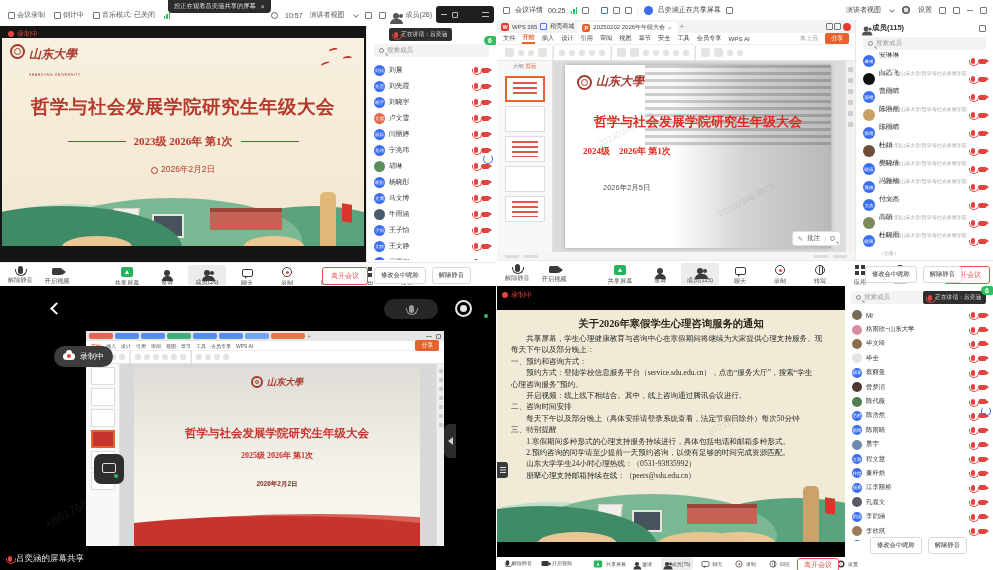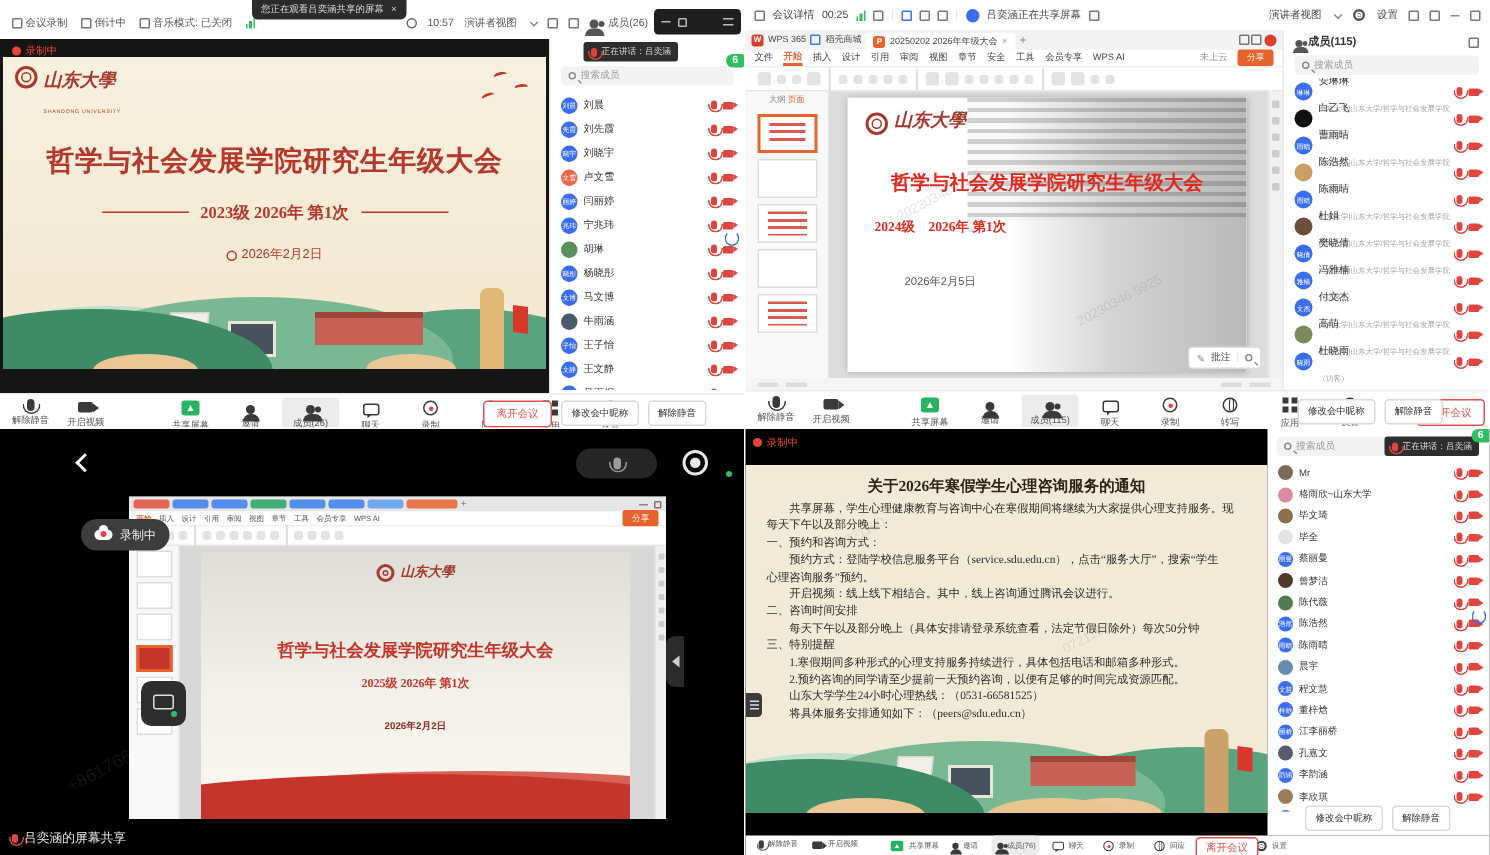--- a/index.html
+++ b/index.html
@@ -64,21 +64,21 @@
 .tbi{display:flex;flex-direction:column;align-items:center;justify-content:center;width:38px;color:#3a3a3a;border-radius:3px;padding-top:1px}
 .tbi.on{background:#ececec}
 .leave{position:absolute;border:1px solid #e2524c;color:#e2524c;font-size:7px;border-radius:3px;padding:3px 8px;background:#fff;white-space:nowrap}
 .recb{position:absolute;display:flex;align-items:center;gap:3px;color:#e8453c;font-size:7px;z-index:4}
 .rdot{width:6px;height:6px;border-radius:50%;background:#e8453c}
 .wm{position:absolute;transform:rotate(-28deg);white-space:nowrap;pointer-events:none;font-size:9px}
 
 .logo{display:flex;align-items:flex-start;gap:4px;position:absolute}
 .ring{width:15px;height:15px;border:2px solid #a53a2e;border-radius:50%;position:relative;flex:none}
 .ring::after{content:"";position:absolute;inset:2px;border:1px solid #a53a2e;border-radius:50%}
-.lcn{color:#a53a2e;font-family:Liberation Mono, monospace;font-weight:bold;font-size:12px;font-style:italic;line-height:12px}
+.lcn{color:#a53a2e;font-family:Liberation Sans, sans-serif;font-weight:bold;font-size:12px;font-style:italic;line-height:12px}
 .len{font-size:3.5px;color:#a53a2e;letter-spacing:.5px}
 .bird{position:absolute;width:9px;height:5px;border-top:2px solid #c0392b;border-radius:50%}
 .illus{position:absolute;left:0;right:0;bottom:0;overflow:hidden}
 .h{position:absolute;border-radius:50%}
 .bx{position:absolute}
 
 #q1{left:0;top:0;width:496px;height:285px;background:#fff}
 .tb1{position:absolute;left:0;top:0;right:0;height:26px;background:#fff;font-size:7px;color:#555}
 .tb1l{position:absolute;left:8px;top:10px;display:flex;gap:9px;align-items:center}
 .tb1i{display:flex;align-items:center;gap:2px;white-space:nowrap}
@@ -831,22 +831,22 @@
         <div class="dl">每天下午以及部分晚上：</div>
         <div class="dl">一、预约和咨询方式：</div>
         <div class="dl">　　预约方式：登陆学校信息服务平台（service.sdu.edu.cn），点击“服务大厅”，搜索“学生</div>
         <div class="dl">心理咨询服务”预约。</div>
         <div class="dl">　　开启视频：线上线下相结合。其中，线上咨询通过腾讯会议进行。</div>
         <div class="dl">二、咨询时间安排</div>
         <div class="dl">　　每天下午以及部分晚上（具体安排请登录系统查看，法定节假日除外）每次50分钟</div>
         <div class="dl">三、特别提醒</div>
         <div class="dl">　　1.寒假期间多种形式的心理支持服务持续进行，具体包括电话和邮箱多种形式。</div>
         <div class="dl">　　2.预约咨询的同学请至少提前一天预约咨询，以便有足够的时间完成资源匹配。</div>
-        <div class="dl">　　山东大学学生24小时心理热线：（0531-66581525）</div>
-        <div class="dl">　　将具体服务安排通知如下：（peers@sdu.edu.cn）</div>
+        <div class="dl">　　山东大学学生24小时心理热线：（0531-93835992）</div>
+        <div class="dl">　　朋辈心理支持邮箱持续在线：（peers@sdu.edu.cn）</div>
     </div>
     <div class="illus" style="height:66px;z-index:1">
       <span class="h" style="left:-40px;bottom:-30px;width:190px;height:70px;background:#bfe0cc"></span>
       <span class="h" style="right:-50px;bottom:-28px;width:200px;height:72px;background:#5aa37f"></span>
       <span class="h" style="left:30px;bottom:-36px;width:250px;height:84px;background:#7ab894"></span>
       <span class="bx" style="left:190px;bottom:18px;width:70px;height:20px;background:#c66156;border-top:4px solid #9e4438"></span>
       <span class="bx" style="left:100px;bottom:8px;width:24px;height:30px;background:#f0efe9;transform:skewX(-6deg);border:1px solid #d8d5c8"></span>
       <span class="bx" style="left:135px;bottom:10px;width:30px;height:22px;background:#47525d;border:2px solid #e8e6da"></span>
       <span class="h" style="left:-70px;bottom:-44px;width:230px;height:80px;background:#3f8b68"></span>
       <span class="bx" style="right:26px;bottom:0;width:16px;height:56px;background:#caa26a;border-radius:5px 5px 0 0"></span>

